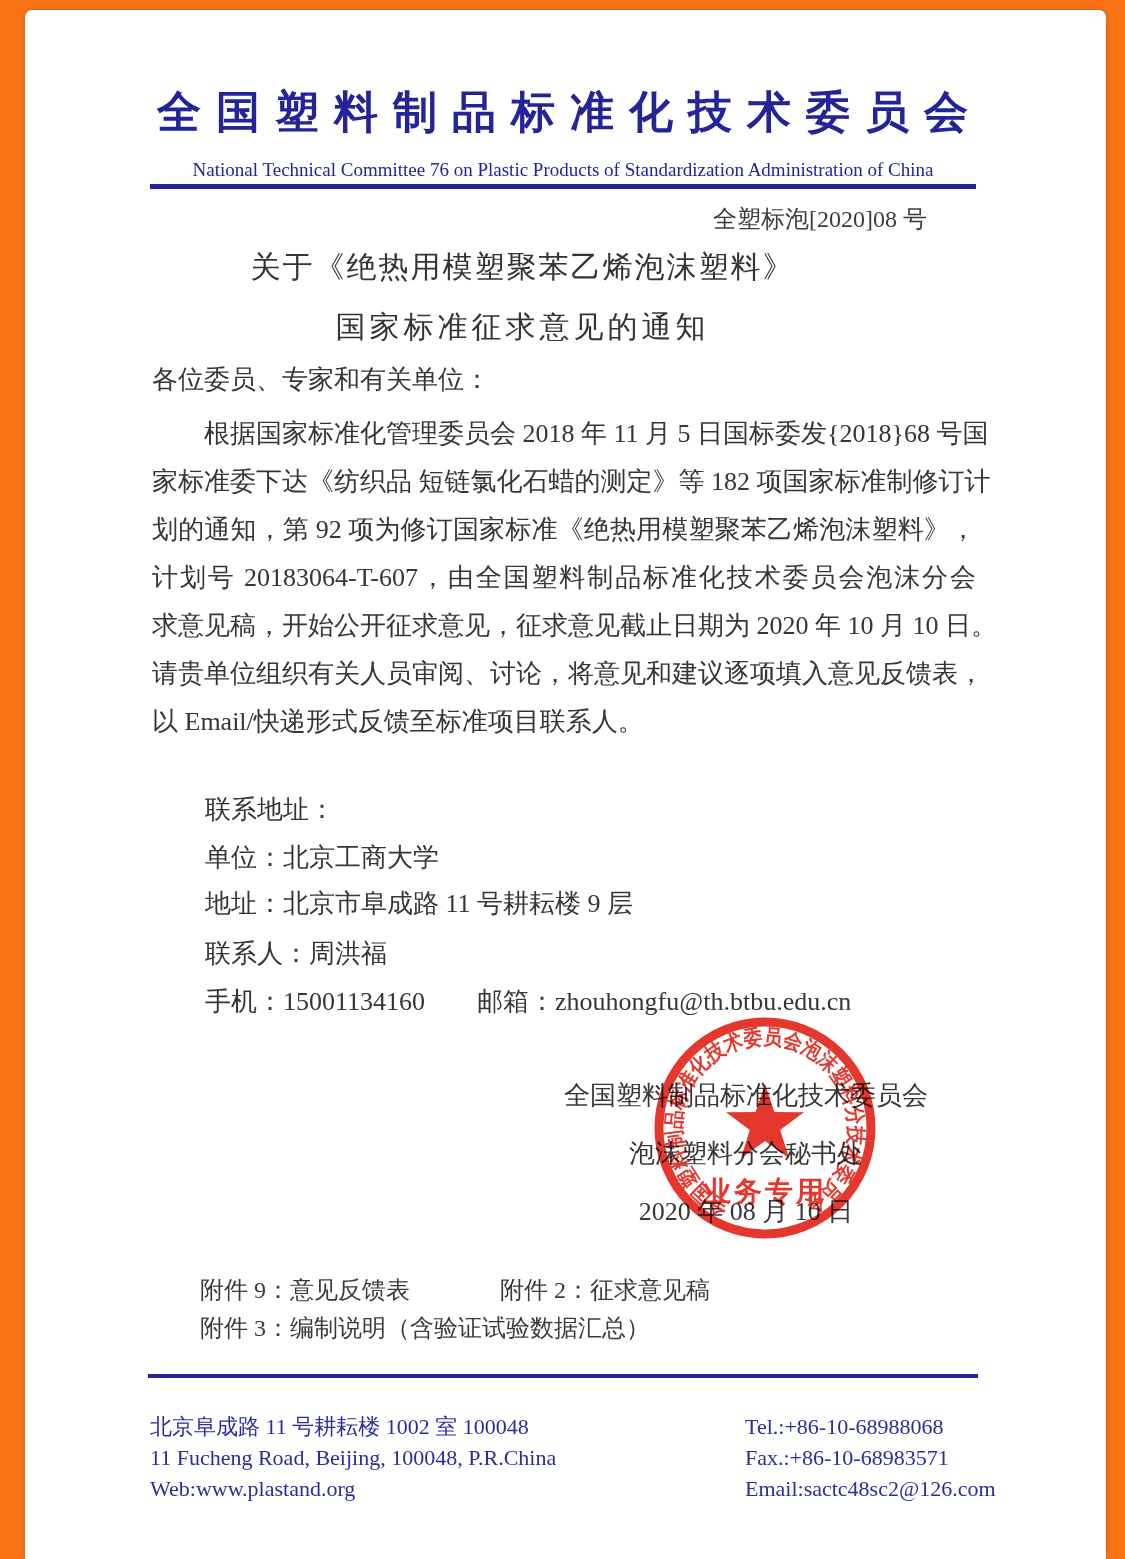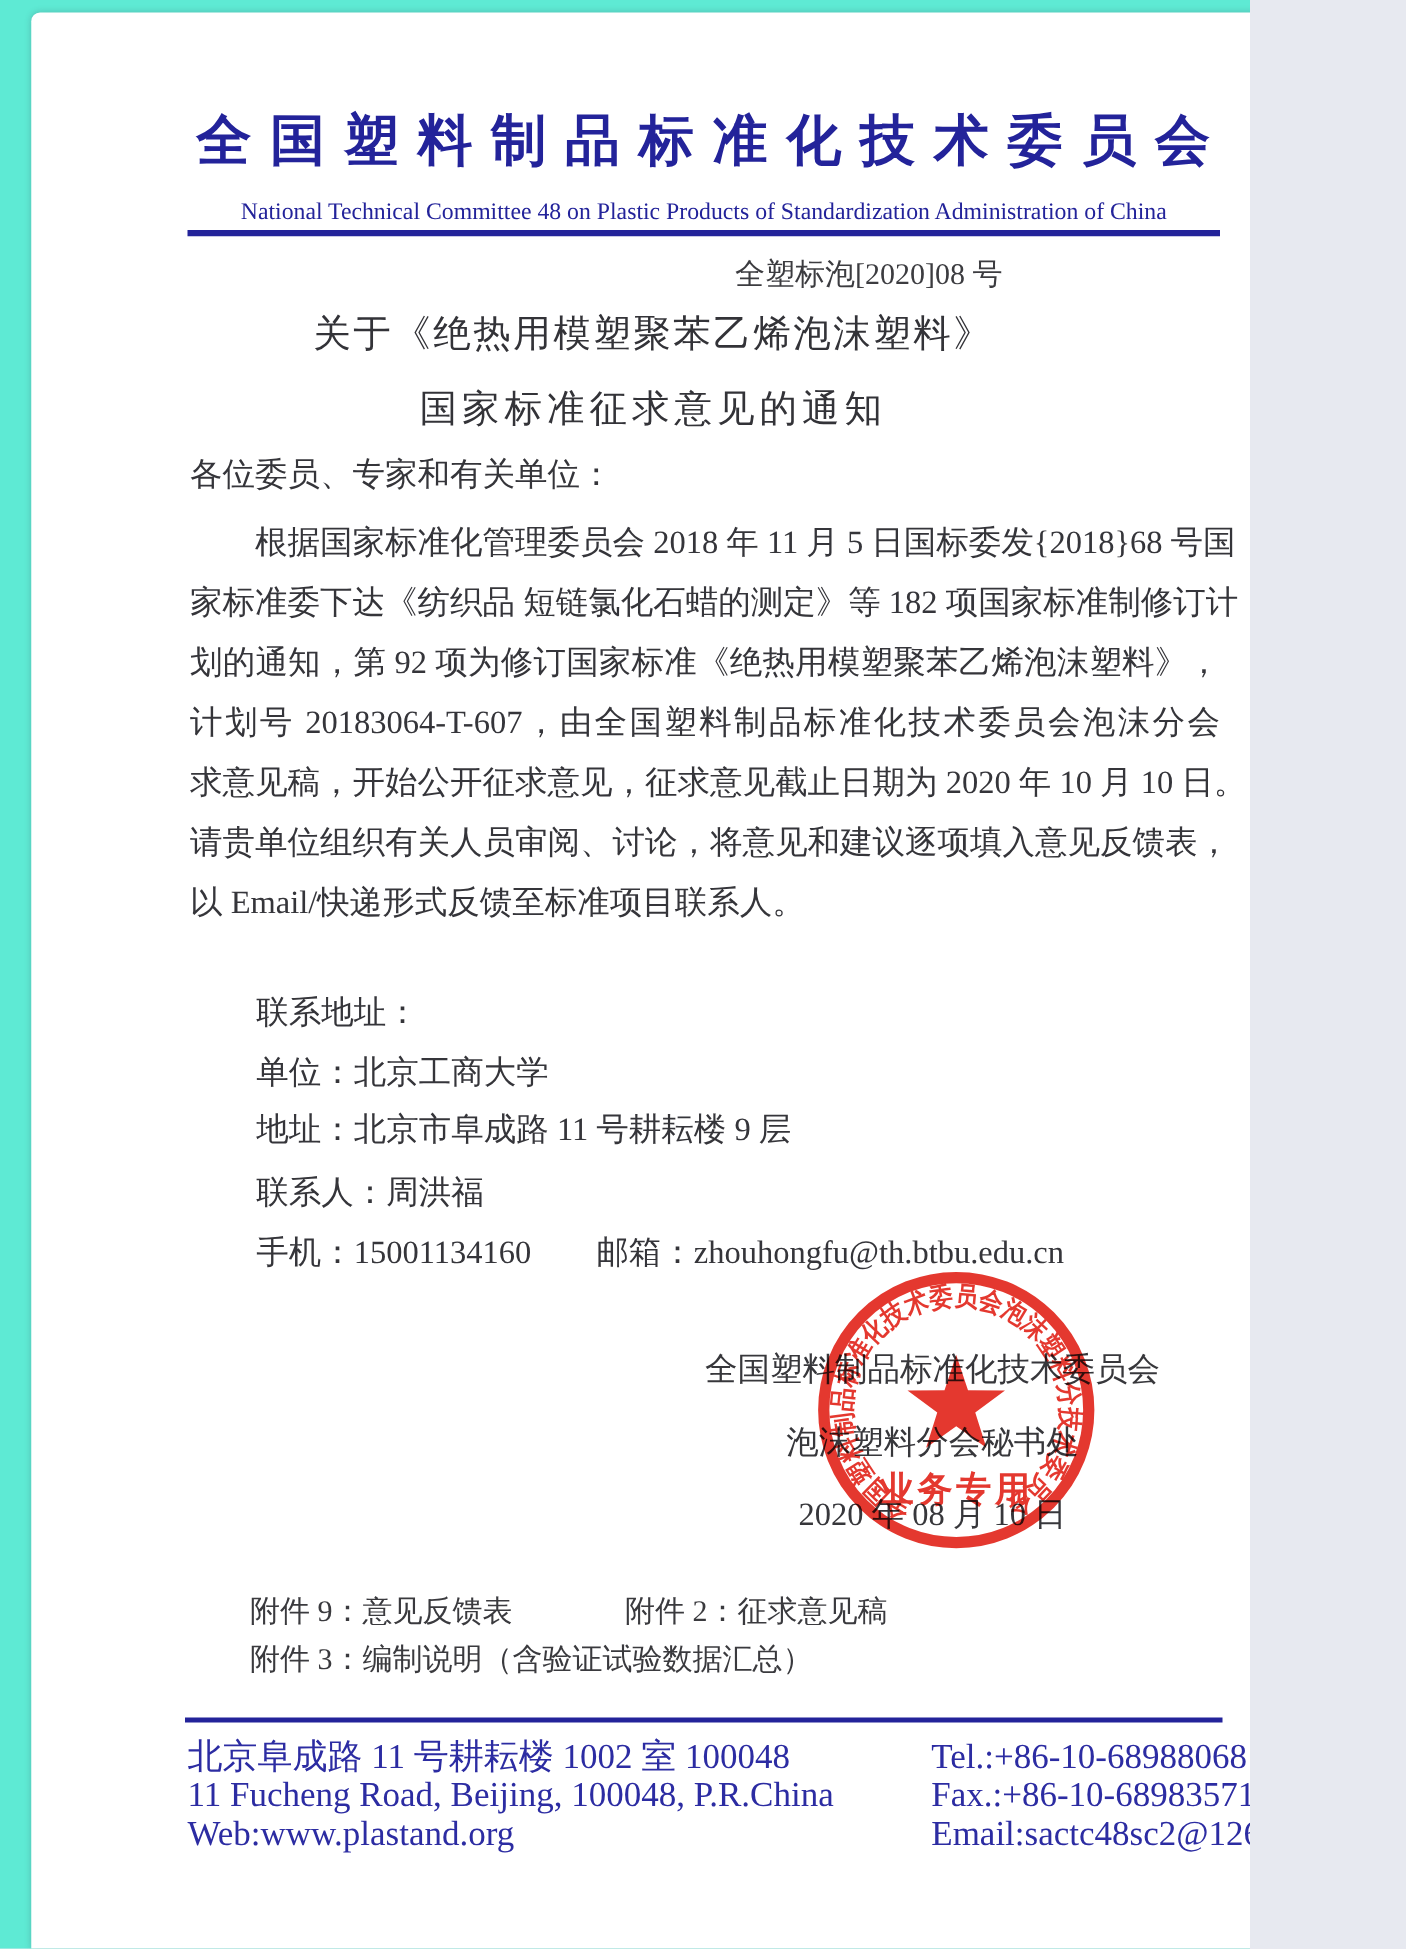--- a/index.html
+++ b/index.html
@@ -1,19 +1,19 @@
 <!DOCTYPE html>
 <html lang="zh"><head>
 <meta charset="utf-8">
 <style>
   html,body{margin:0;padding:0;background:#e7e9f0;}
   #canvas{
     position:relative;
-    width:1000px;height:1559px;
-    background:#5eead4;
+    width:1125px;height:1559px;
+    background:#f97316;
     overflow:hidden;
     font-family:"Liberation Serif","DejaVu Serif",serif;
     color:#35353a;
   }
   #page{
     position:absolute;left:25px;top:10px;width:1081px;height:1549px;
     background:#ffffff;
     border-radius:7px 7px 0 0;
     box-shadow:0 0 5px rgba(60,60,80,.25);
   }
@@ -56,32 +56,32 @@
   .seal{
     top:1012px;left:649px;width:232px;height:232px;
     mix-blend-mode:multiply;opacity:.92;
   }
   
   .attach{left:200px;font-size:24px;line-height:36px;color:#3a3a3e;}
   .a1{top:1272px;} .a2{top:1310px;}
   .attach-gap{margin-left:90px;}
   
   .foot-rule{top:1374px;left:148px;width:830px;height:4px;background:#23239a;}
-  .foot{font-size:28px;line-height:31px;color:#2c2ca2;white-space:nowrap;}
+  .foot{font-size:22px;line-height:31px;color:#2c2ca2;white-space:nowrap;margin-top:21px;}
   .foot-left{top:1390px;left:150px;}
   .foot-right{top:1390px;left:745px;}
 </style>
 </head>
 <body>
 
 <div id="canvas">
   <div id="page"></div>
 
   <div class="abs org-cn">全国塑料制品标准化技术委员会</div>
-  <div class="abs org-en">National Technical Committee 48 on Plastic Products of Standardization Administration of China</div>
+  <div class="abs org-en">National Technical Committee 76 on Plastic Products of Standardization Administration of China</div>
   <div class="abs head-rule"></div>
 
   <div class="abs doc-number">全塑标泡[2020]08 号</div>
   <div class="abs title1">关于《绝热用模塑聚苯乙烯泡沫塑料》</div>
   <div class="abs title2">国家标准征求意见的通知</div>
 
   <div class="abs salutation">各位委员、专家和有关单位：</div>
   <div class="abs body-block">
     <div class="body-line first">根据国家标准化管理委员会 2018 年 11 月 5 日国标委发{2018}68 号国</div>
     <div class="body-line">家标准委下达《纺织品 短链氯化石蜡的测定》等 182 项国家标准制修订计</div>

